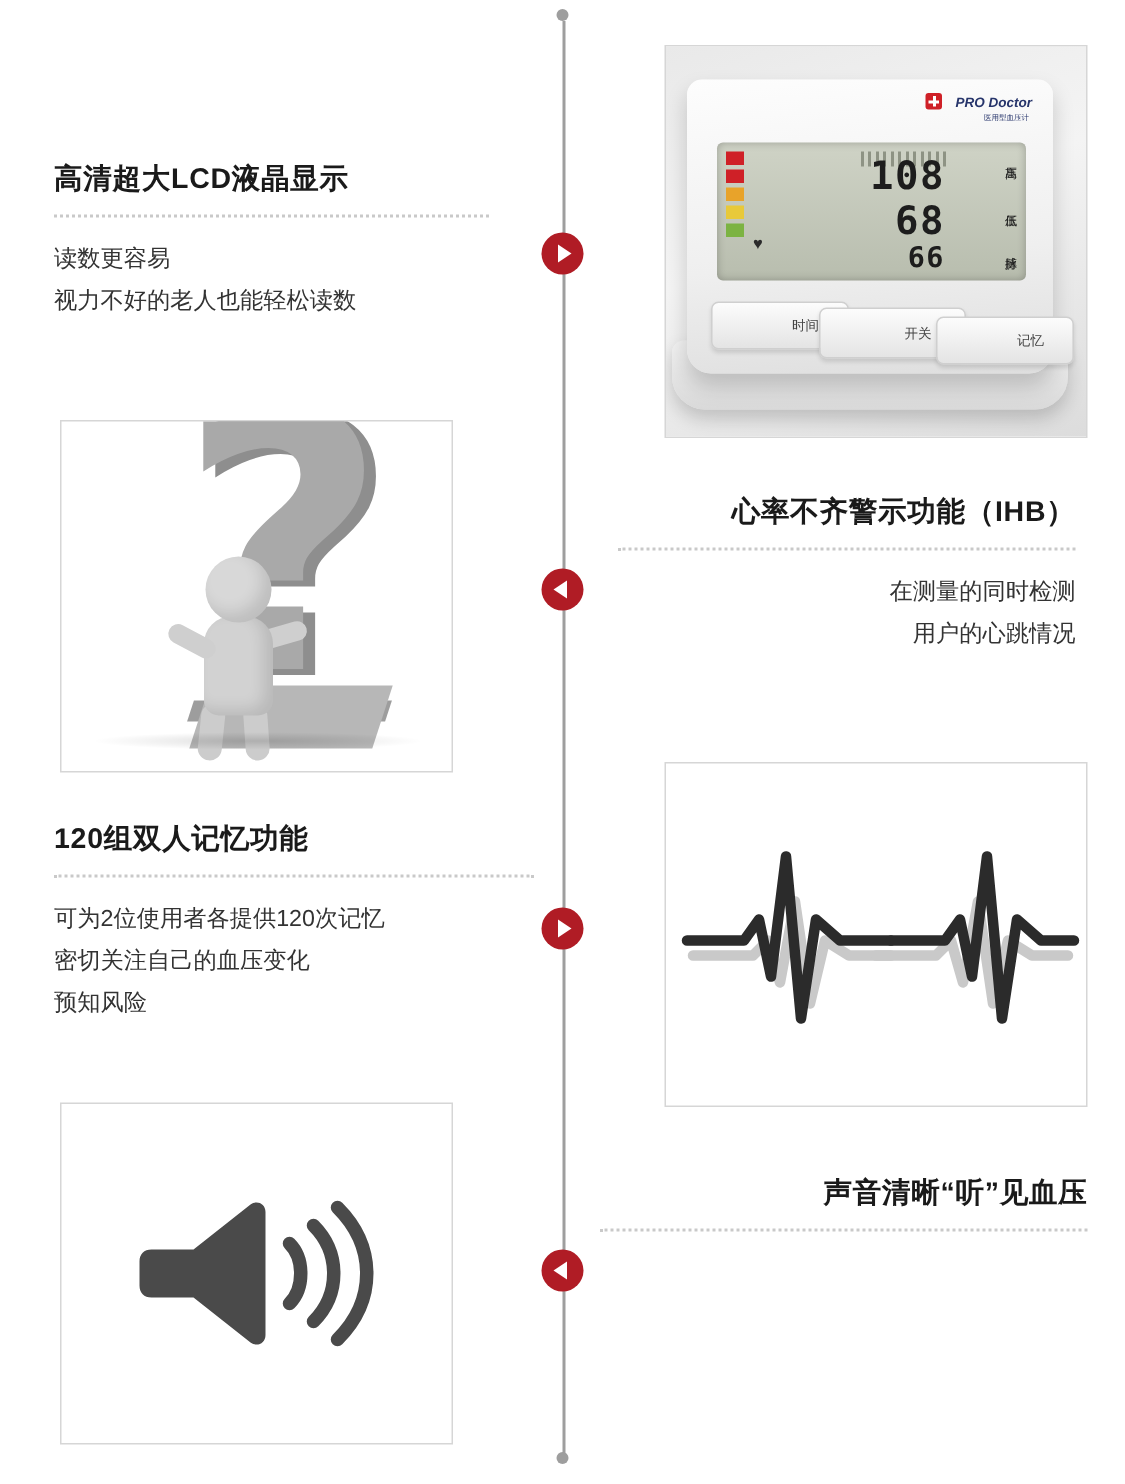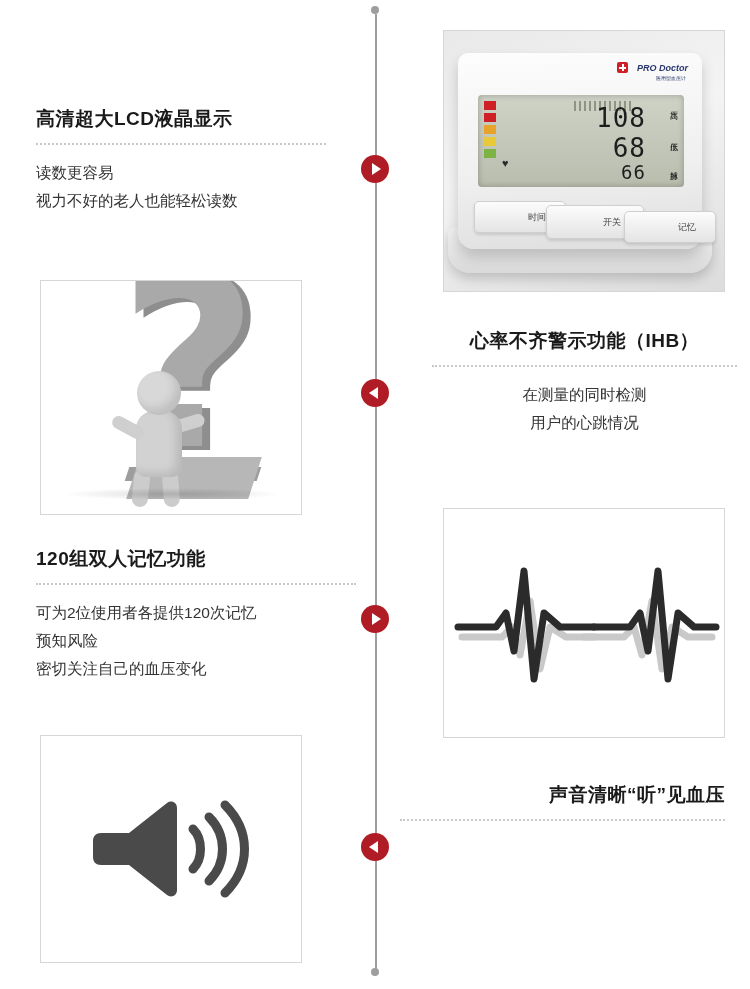--- a/index.html
+++ b/index.html
@@ -310,23 +310,23 @@
     height: 60px;
   }
   .lcd-bars i {
     display: block;
     width: 12px;
     height: 9px;
     margin-bottom: 3px;
   }
   .lcd-num {
     position: absolute;
-    right: 38px;
+    right: 54px;
     font-family: "DejaVu Sans Mono", monospace;
-    font-weight: normal;
+    font-weight: bold;
     color: #1d1d1d;
     letter-spacing: 1px;
   }
   .lcd-num.sys { top: 8px; font-size: 26px; }
   .lcd-num.dia { top: 38px; font-size: 26px; }
   .lcd-num.pul { top: 66px; font-size: 19px; }
   .lcd-label {
     position: absolute;
     right: 6px;
     font-size: 8px;
@@ -437,21 +437,21 @@
 
       <div class="btn-row">
         <div class="mbtn b1">时间</div>
         <div class="mbtn b2">开关</div>
         <div class="mbtn b3">记忆</div>
       </div>
     </div>
   </div>
 </div>
 
-<div class="block align-right" style="left:432px; top:328px; width:305px;text-align:center;">
+<div class="block align-right" style="left:412px; top:328px; width:305px;">
   <div class="heading">心率不齐警示功能（IHB）</div>
   <div class="dotline"></div>
   <div class="body-text">
     <div>在测量的同时检测</div>
     <div>用户的心跳情况</div>
   </div>
 </div>
 
 <div class="frame" style="left:40px; top:280px; width:262px; height:235px;">
   <div class="qmark-wrap">
@@ -467,22 +467,22 @@
     <div class="figure-head"></div>
     <div class="floor-shadow"></div>
   </div>
 </div>
 
 <div class="block" style="left:36px; top:546px; width:320px;">
   <div class="heading">120组双人记忆功能</div>
   <div class="dotline"></div>
   <div class="body-text">
     <div>可为2位使用者各提供120次记忆</div>
+    <div>密切关注自己的血压变化</div>
     <div>预知风险</div>
-    <div>密切关注自己的血压变化</div>
   </div>
 </div>
 
 <div class="frame" style="left:443px; top:508px; width:282px; height:230px;">
   <div class="ecg-wrap">
     <svg width="282" height="230" viewBox="0 0 282 230">
       <polyline points="18,128 58,128 68,118 76,146 86,92 96,160 106,118 122,128 150,128" fill="none" stroke="#c9c9c9" stroke-width="7" stroke-linejoin="round" stroke-linecap="round"></polyline>
       <polyline points="140,128 180,128 190,118 198,146 208,92 218,160 228,118 244,128 268,128" fill="none" stroke="#c9c9c9" stroke-width="7" stroke-linejoin="round" stroke-linecap="round"></polyline>
       <polyline points="14,118 52,118 62,104 70,142 80,62 90,170 100,104 116,118 150,118" fill="none" stroke="#2b2b2b" stroke-width="7" stroke-linejoin="round" stroke-linecap="round"></polyline>
       <polyline points="150,118 186,118 196,104 204,142 214,62 224,170 234,104 250,118 272,118" fill="none" stroke="#2b2b2b" stroke-width="7" stroke-linejoin="round" stroke-linecap="round"></polyline>

